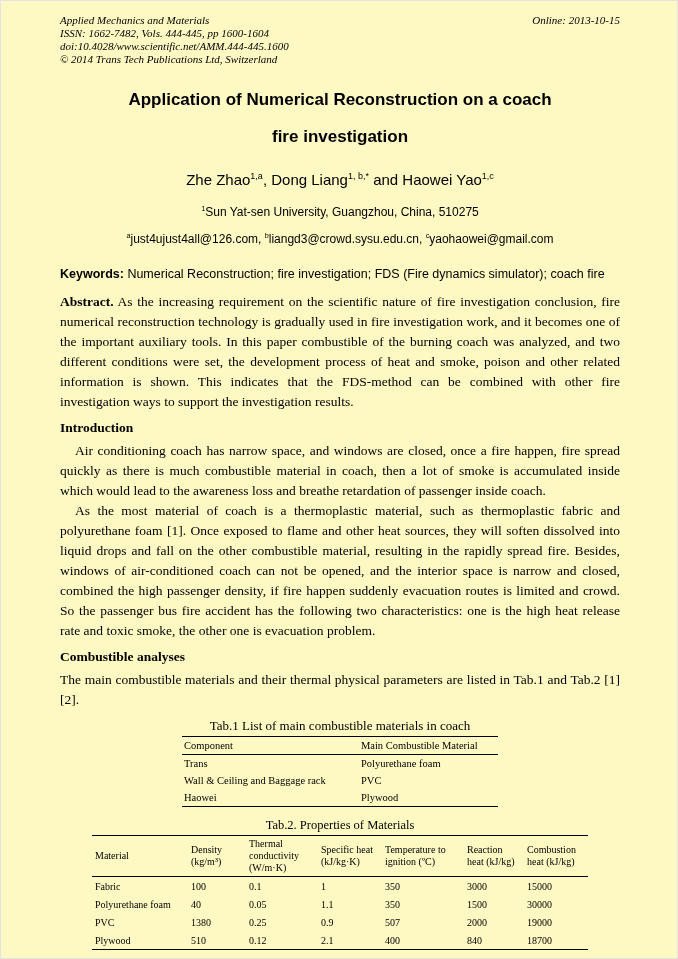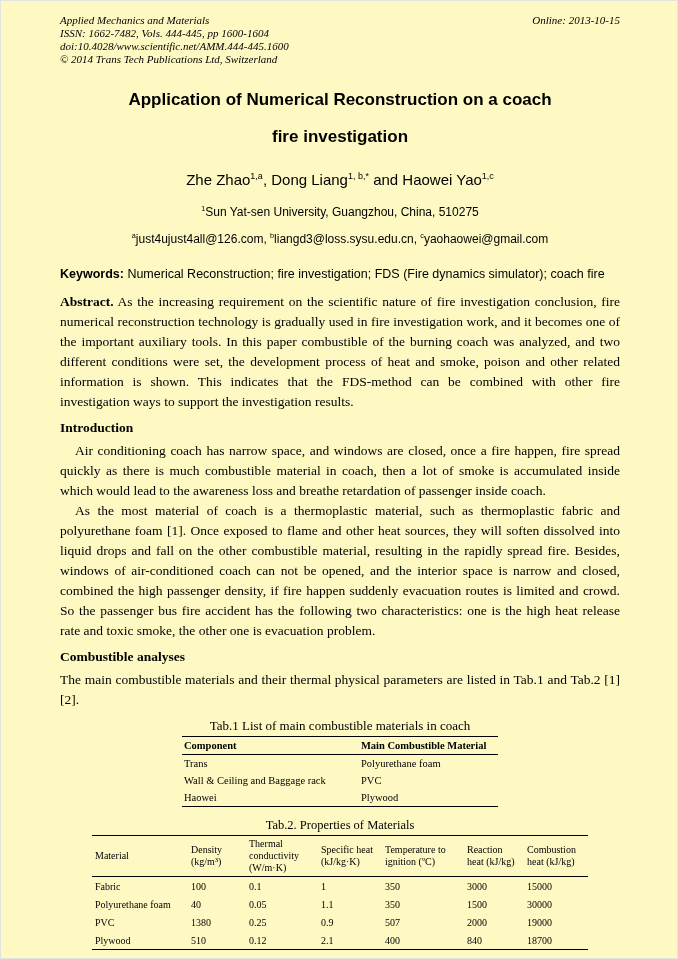--- a/index.html
+++ b/index.html
@@ -28,21 +28,21 @@
   .keywords { margin-top:20px; font-family:"Liberation Sans", sans-serif; font-size:12.5px; line-height:16px; }
   .keywords .label { font-weight:bold; }
   .abstract { margin-top:10px; font-size:13.5px; line-height:20px; text-align:justify; }
   .abstract .label { font-weight:bold; }
   .sec-heading { font-size:13.5px; font-weight:bold; margin-top:8px; margin-bottom:5px; }
   p.body { font-size:13.5px; line-height:20px; text-align:justify; }
   p.indent { text-indent:15px; }
   .tab1-caption { text-align:center; font-size:13px; margin-top:8px; margin-bottom:2px; }
   table { border-collapse:collapse; table-layout:fixed; }
   .tab1 { width:316px; margin:0 auto; border-top:1px solid #000; border-bottom:1px solid #000; font-size:10.5px; }
-  .tab1 th { font-weight:bold; text-align:left; border-bottom:1px solid #000; padding:3px 2px; }
+  .tab1 th { font-weight:normal; text-align:left; border-bottom:1px solid #000; padding:3px 2px; }
   .tab1 td { padding:3px 2px; }
   .tab1 .c1 { width:56%; }
   .tab1 .c2 { width:44%; }
   .tab2-caption { text-align:center; font-size:12.5px; margin-top:11px; margin-bottom:2px; }
   .tab2 { width:452px; margin:0 auto; border-top:1px solid #000; border-bottom:1px solid #000; font-size:10px; }
   .tab2 th { font-weight:normal; text-align:left; vertical-align:middle;
     border-bottom:1px solid #000; padding:2px 3px; line-height:12px; }
   .tab2 td { padding:3.5px 3px; vertical-align:top; }
   .tab2 .w-material { width:96px; }
   .tab2 .w-density { width:58px; }
@@ -69,21 +69,21 @@
 
   <div class="title-block">
     <div class="title-line1">Application of Numerical Reconstruction on a coach</div>
     <div class="title-line2">fire investigation</div>
   </div>
 
   <div class="authors"><span>Zhe Zhao</span><sup>1,a</sup><span>, Dong Liang</span><sup>1, b,*</sup><span> and Haowei Yao</span><sup>1,c</sup></div>
 
   <div class="affiliation"><sup>1</sup><span>Sun Yat-sen University, Guangzhou, China, 510275</span></div>
 
-  <div class="emails"><sup>a</sup><span>just4ujust4all@126.com, </span><sup>b</sup><span>liangd3@loss.sysu.edu.cn, </span><sup>c</sup><span>yaohaowei@gmail.com</span></div>
+  <div class="emails"><sup>a</sup><span>just4ujust4all@126.com, </span><sup>b</sup><span>liangd3@crowd.sysu.edu.cn, </span><sup>c</sup><span>yaohaowei@gmail.com</span></div>
 
   <div class="keywords"><span class="label">Keywords:</span><span> Numerical Reconstruction; fire investigation; FDS (Fire dynamics simulator); coach fire</span></div>
 
   <p class="abstract"><span class="label">Abstract.</span><span> As the increasing requirement on the scientific nature of fire investigation conclusion, fire numerical reconstruction technology is gradually used in fire investigation work, and it becomes one of the important auxiliary tools. In this paper combustible of the burning coach was analyzed, and two different conditions were set, the development process of heat and smoke, poison and other related information is shown. This indicates that the FDS-method can be combined with other fire investigation ways to support the investigation results.</span></p>
 
   <div class="sec-heading">Introduction</div>
   <p class="body indent">Air conditioning coach has narrow space, and windows are closed, once a fire happen, fire spread quickly as there is much combustible material in coach, then a lot of smoke is accumulated inside which would lead to the awareness loss and breathe retardation of passenger inside coach.</p>
   <p class="body indent">As the most material of coach is a thermoplastic material, such as thermoplastic fabric and polyurethane foam [1]. Once exposed to flame and other heat sources, they will soften dissolved into liquid drops and fall on the other combustible material, resulting in the rapidly spread fire. Besides, windows of air-conditioned coach can not be opened, and the interior space is narrow and closed, combined the high passenger density, if fire happen suddenly evacuation routes is limited and crowd. So the passenger bus fire accident has the following two characteristics: one is the high heat release rate and toxic smoke, the other one is evacuation problem.</p>
 
   <div class="sec-heading">Combustible analyses</div>

